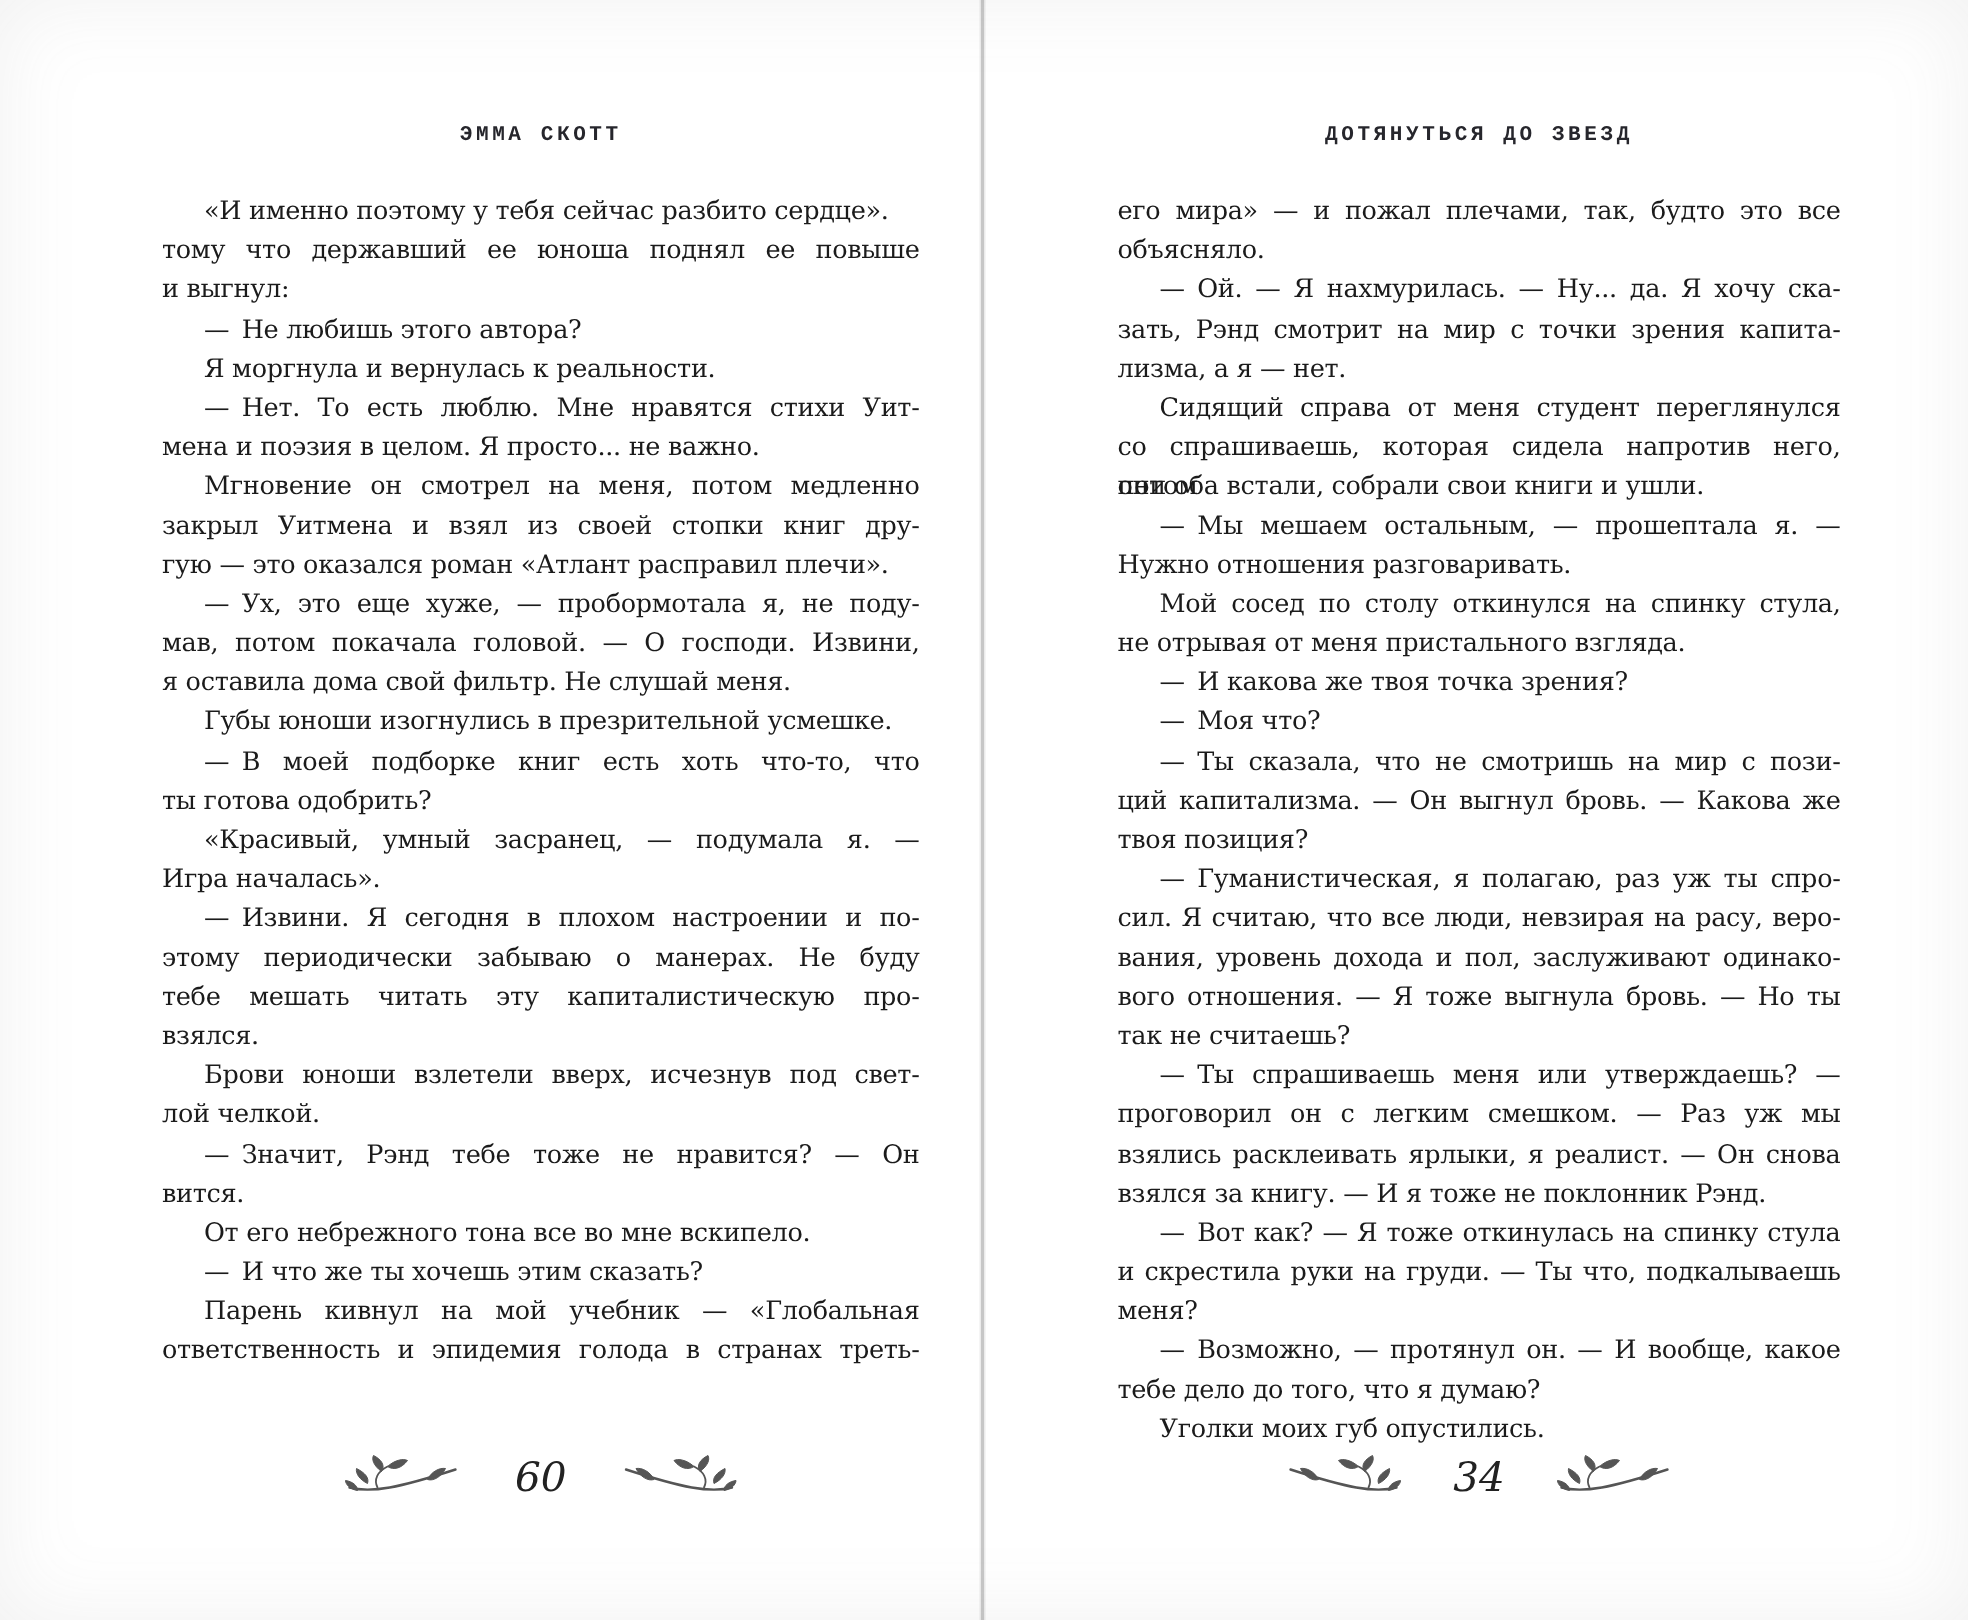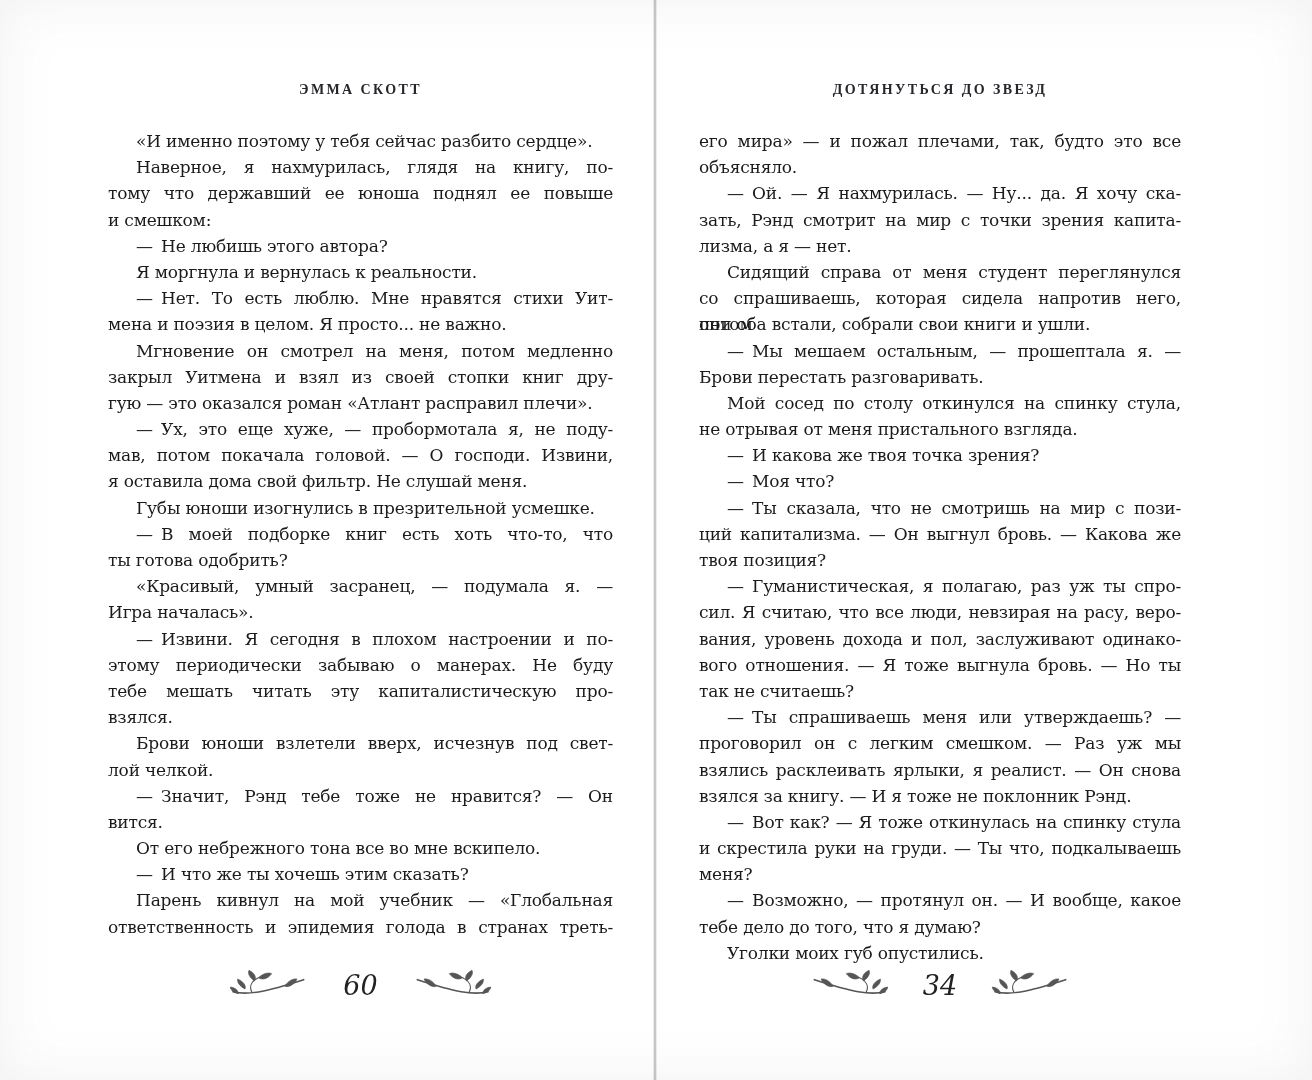--- a/index.html
+++ b/index.html
@@ -15,26 +15,26 @@
     box-shadow: inset 0 0 55px rgba(120,120,120,0.10);
   }
   .divider {
     position: absolute; left: 654px; top: 0;
     width: 2px; height: 1080px;
     background: #c7c7c7;
     box-shadow: -1px 0 0 #ececec, 1px 0 0 #ececec;
   }
   .page { position: absolute; top: 0; height: 1080px; }
   .page.left  { left: 108px; width: 505px; }
-  .page.right { left: 699px; width: 482px; }
+  .page.right { left: 745px; width: 482px; }
 
   .running-head {
     position: absolute; top: 82px; left: 0; width: 100%;
     text-align: center;
-    font-family: Liberation Serif, serif;
+    font-family: Liberation Mono, monospace;
     font-size: 14px; font-weight: 700;
     letter-spacing: 2.4px;
     color: #26262c;
   }
 
   .text-block { position: absolute; top: 128px; left: 0; width: 100%; }
   .line {
     font-family: "DejaVu Serif", serif;
     font-size: 17px;
     line-height: 26.2px;
@@ -81,23 +81,22 @@
 </svg>
 
 <div class="spread">
 
   <div class="divider"></div>
 
   <section class="page left">
     <div class="running-head">ЭММА СКОТТ</div>
     <div class="text-block">
         <div class="line indent">«И именно поэтому у тебя сейчас разбито сердце».</div>
-        <div class="line indent fill">Наверное, я нахмурилась, глядя на книгу, по-</div>
         <div class="line fill">тому что державший ее юноша поднял ее повыше</div>
-        <div class="line">и смешком:</div>
+        <div class="line">и выгнул:</div>
         <div class="line indent">— Не любишь этого автора?</div>
         <div class="line indent">Я моргнула и вернулась к реальности.</div>
         <div class="line indent fill">— Нет. То есть люблю. Мне нравятся стихи Уит-</div>
         <div class="line">мена и поэзия в целом. Я просто... не важно.</div>
         <div class="line indent fill">Мгновение он смотрел на меня, потом медленно</div>
         <div class="line fill">закрыл Уитмена и взял из своей стопки книг дру-</div>
         <div class="line">гую — это оказался роман «Атлант расправил плечи».</div>
         <div class="line indent fill">— Ух, это еще хуже, — пробормотала я, не поду-</div>
         <div class="line fill">мав, потом покачала головой. — О господи. Извини,</div>
         <div class="line">я оставила дома свой фильтр. Не слушай меня.</div>
@@ -135,21 +134,21 @@
     <div class="text-block">
         <div class="line fill">его мира» — и пожал плечами, так, будто это все</div>
         <div class="line">объясняло.</div>
         <div class="line indent fill">— Ой. — Я нахмурилась. — Ну... да. Я хочу ска-</div>
         <div class="line fill">зать, Рэнд смотрит на мир с точки зрения капита-</div>
         <div class="line">лизма, а я — нет.</div>
         <div class="line indent fill">Сидящий справа от меня студент переглянулся</div>
         <div class="line fill">со спрашиваешь, которая сидела напротив него, потом</div>
         <div class="line">они оба встали, собрали свои книги и ушли.</div>
         <div class="line indent fill">— Мы мешаем остальным, — прошептала я. —</div>
-        <div class="line">Брови перестать разговаривать.</div>
+        <div class="line">Нужно отношения разговаривать.</div>
         <div class="line indent fill">Мой сосед по столу откинулся на спинку стула,</div>
         <div class="line">не отрывая от меня пристального взгляда.</div>
         <div class="line indent">— И какова же твоя точка зрения?</div>
         <div class="line indent">— Моя что?</div>
         <div class="line indent fill">— Ты сказала, что не смотришь на мир с пози-</div>
         <div class="line fill">ций капитализма. — Он выгнул бровь. — Какова же</div>
         <div class="line">твоя позиция?</div>
         <div class="line indent fill">— Гуманистическая, я полагаю, раз уж ты спро-</div>
         <div class="line fill">сил. Я считаю, что все люди, невзирая на расу, веро-</div>
         <div class="line fill">вания, уровень дохода и пол, заслуживают одинако-</div>

